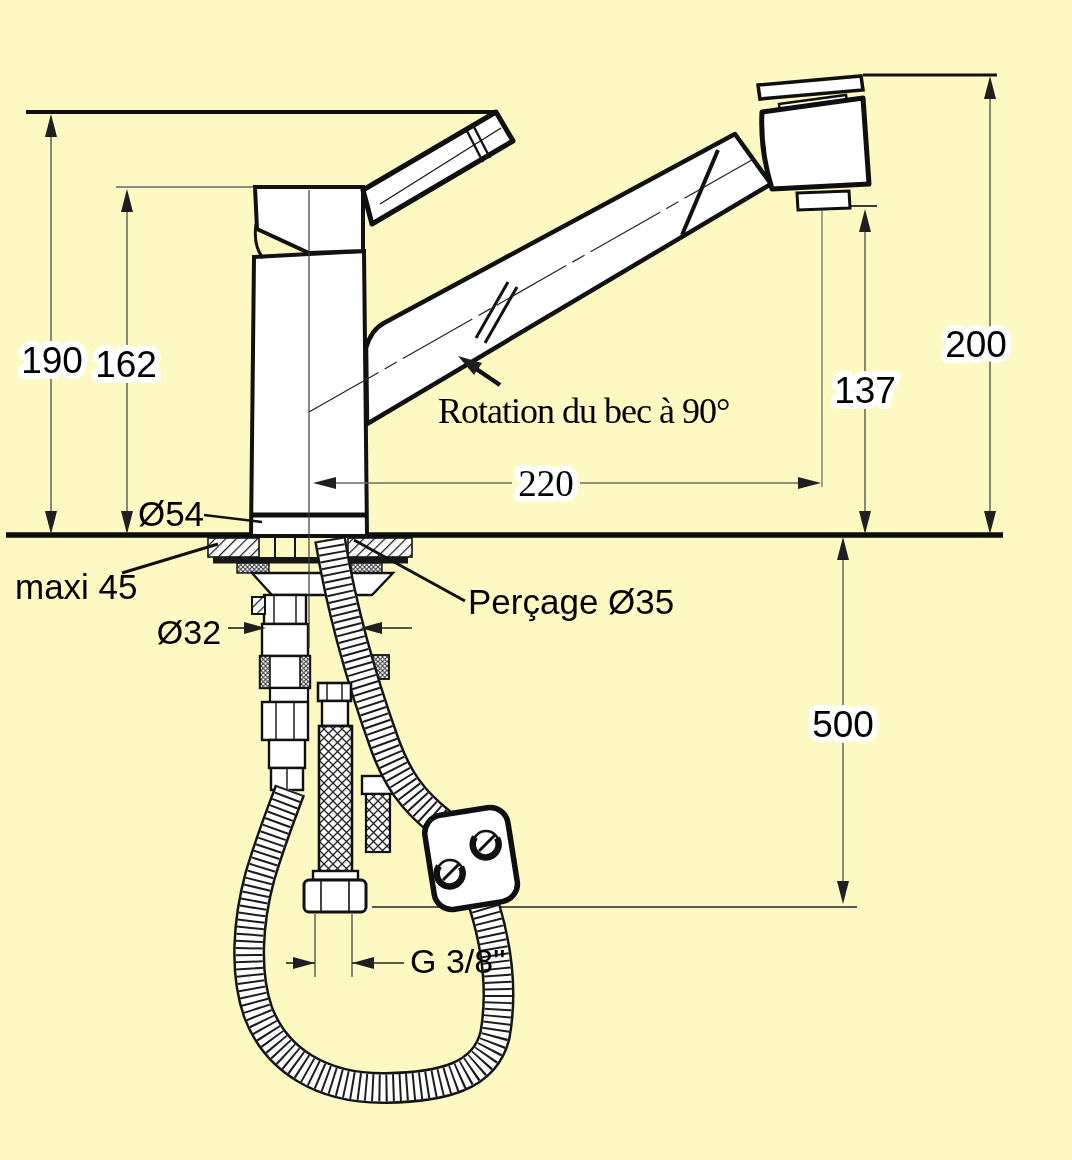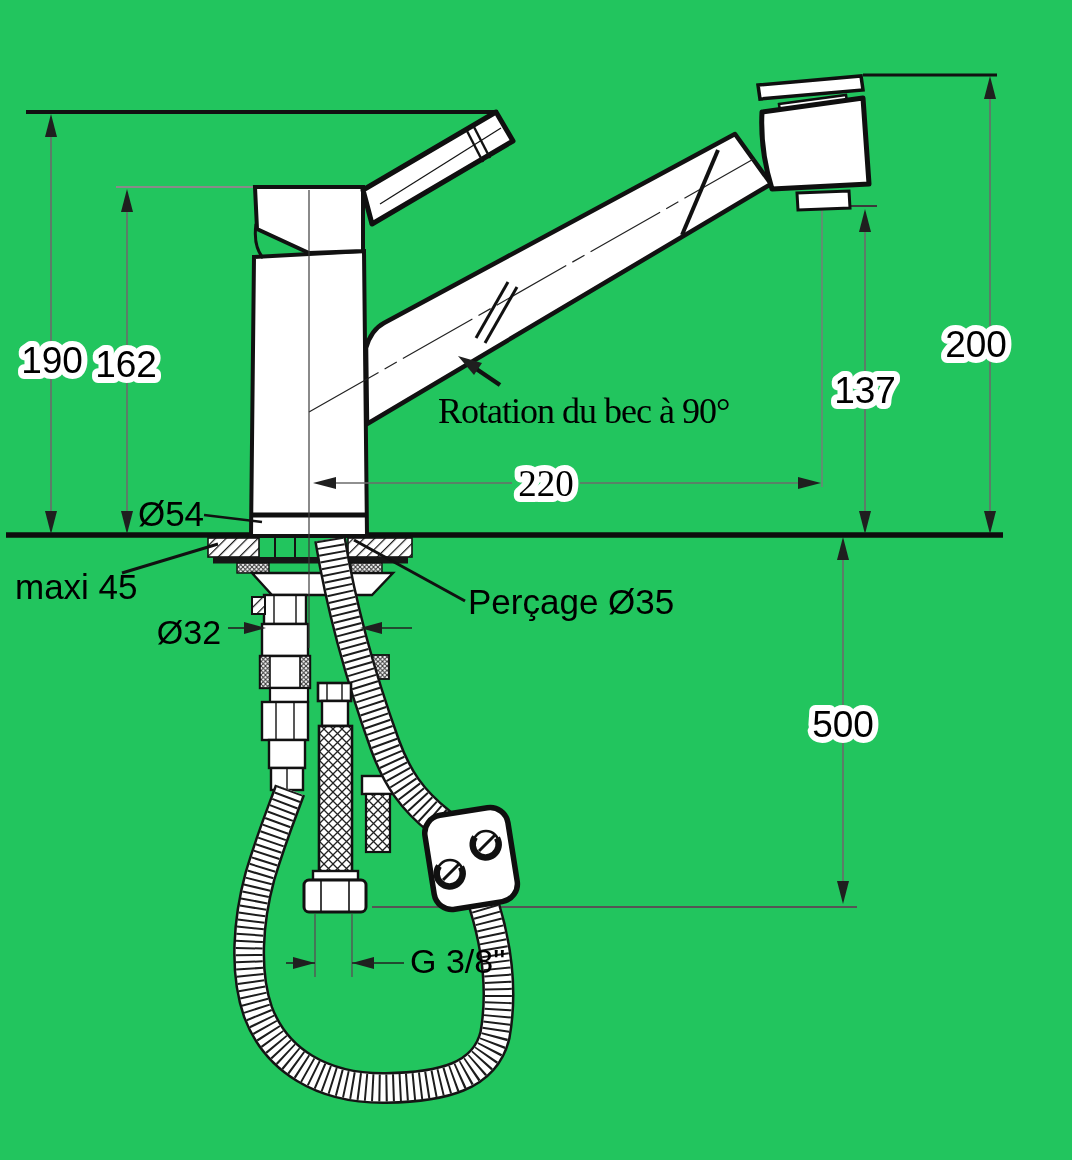--- a/index.html
+++ b/index.html
@@ -1,16 +1,16 @@
 <!DOCTYPE html>
 <html><head>
 <meta charset="utf-8">
 <style>
   html,body{margin:0;padding:0;background:#fff;}
-  .canvas{position:relative;width:1072px;height:1160px;background:#22c55e;overflow:hidden;}
+  .canvas{position:relative;width:1072px;height:1160px;background:#fef9c3;overflow:hidden;}
   svg{display:block;}
   text{fill:#000;}
   .sans{font-family:"Liberation Sans","DejaVu Sans",sans-serif;}
   .ser{font-family:"Liberation Serif","DejaVu Serif",serif;}
   .halo{paint-order:stroke;stroke:#ffffff;stroke-width:12px;stroke-linejoin:round;}
   .dimline{stroke:#6b6b6b;stroke-width:1.6;fill:none;}
   .refline{stroke:#8a8a8a;stroke-width:1.8;fill:none;}
   .arrow{fill:#1f1f1f;stroke:none;}
   .ink{stroke:#141414;fill:none;}
 </style>

